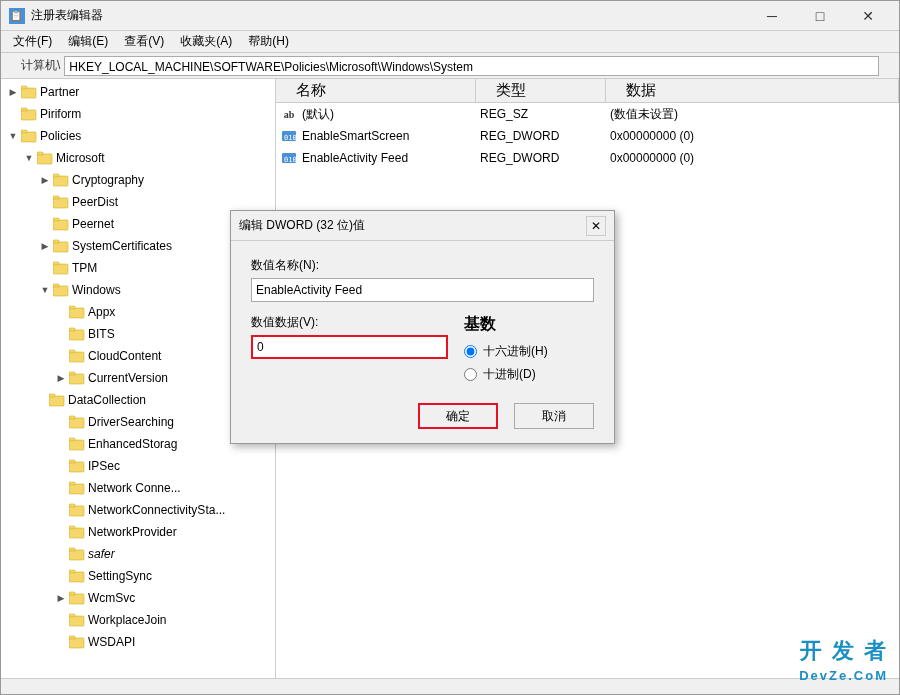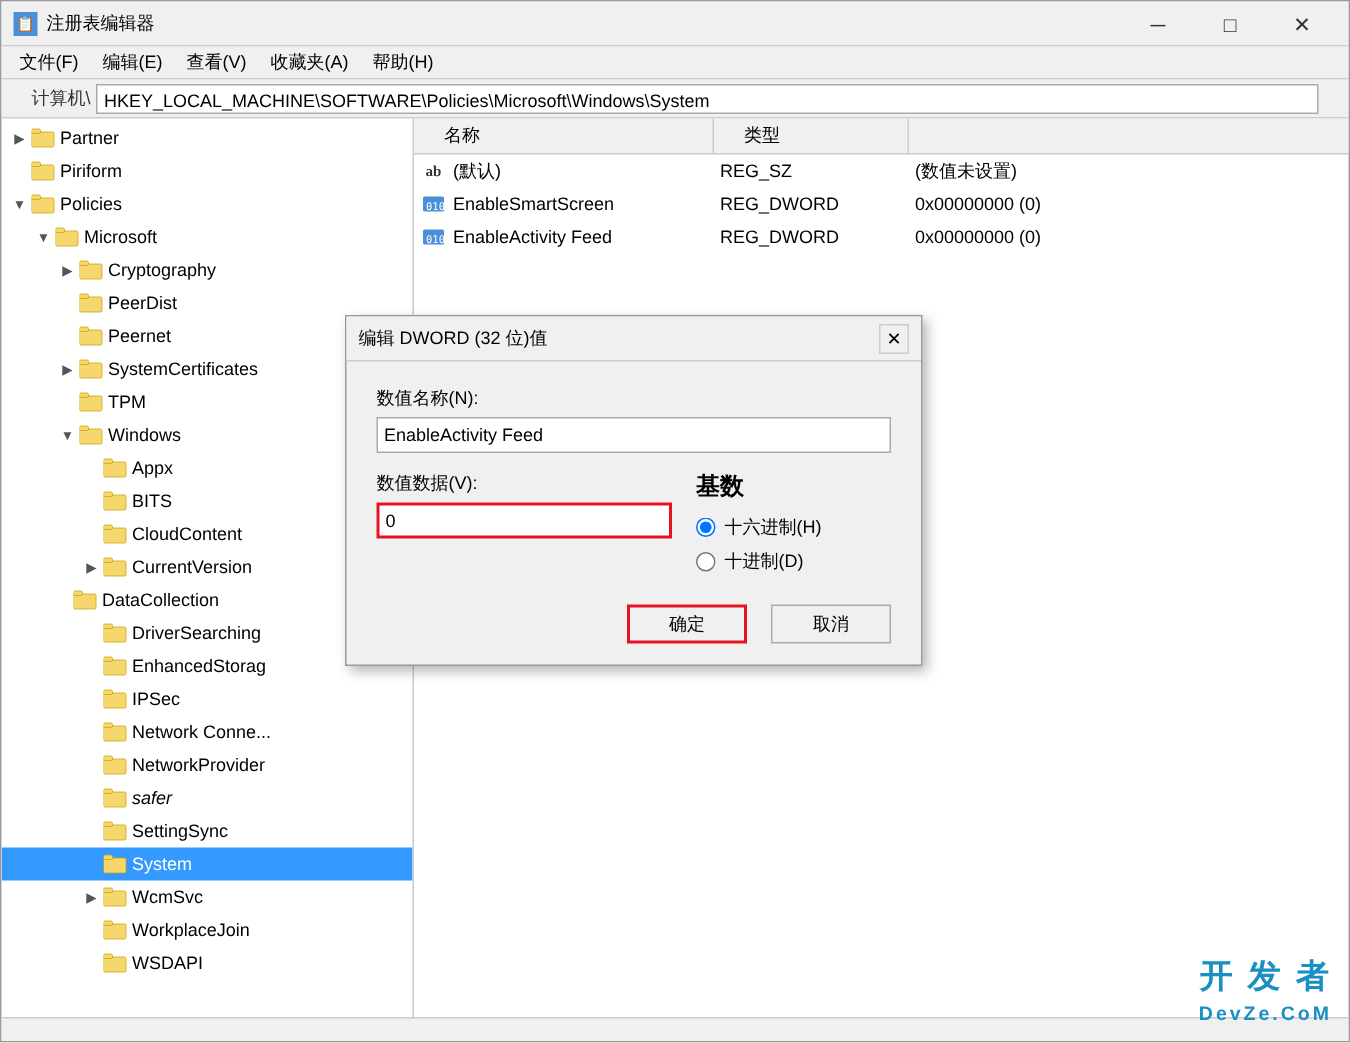--- a/index.html
+++ b/index.html
@@ -127,21 +127,21 @@
     }
     .col-headers {
       display: flex;
       background: #f0f0f0;
       border-bottom: 1px solid #ccc;
       height: 24px;
       align-items: center;
     }
     .col-header {
       padding: 0 20px;
-      font-size: 12px;
+      font-size: 15px;
       border-right: 1px solid #ccc;
       height: 100%;
       display: flex;
       align-items: center;
       cursor: pointer;
       user-select: none;
     }
     .col-name { width: 200px; }
     .col-type { width: 130px; }
     .col-data { flex: 1; }
@@ -584,20 +584,30 @@
             <span class="tree-label">Network Conne...</span>
           </div>
           <div class="tree-item" style="padding-left: 52px;">
             <span class="expander placeholder" style="visibility: hidden;">▶</span>
             <span class="folder-icon">
               <svg viewBox="0 0 16 14" xmlns="http://www.w3.org/2000/svg">
     <rect x="0" y="3" width="15" height="10" rx="1" fill="#f5d76e" stroke="#c8a400" stroke-width="0.5"></rect>
     <rect x="0" y="1" width="6" height="3" rx="1" fill="#f5d76e" stroke="#c8a400" stroke-width="0.5"></rect>
   </svg>
             </span>
+            <span class="tree-label">NetworkConnectivitySta...</span>
+          </div>
+          <div class="tree-item" style="padding-left: 52px;">
+            <span class="expander placeholder" style="visibility: hidden;">▶</span>
+            <span class="folder-icon">
+              <svg viewBox="0 0 16 14" xmlns="http://www.w3.org/2000/svg">
+    <rect x="0" y="3" width="15" height="10" rx="1" fill="#f5d76e" stroke="#c8a400" stroke-width="0.5"></rect>
+    <rect x="0" y="1" width="6" height="3" rx="1" fill="#f5d76e" stroke="#c8a400" stroke-width="0.5"></rect>
+  </svg>
+            </span>
             <span class="tree-label">NetworkProvider</span>
           </div>
           <div class="tree-item" style="padding-left: 52px; font-style: italic;">
             <span class="expander placeholder" style="visibility: hidden;">▶</span>
             <span class="folder-icon">
               <svg viewBox="0 0 16 14" xmlns="http://www.w3.org/2000/svg">
     <rect x="0" y="3" width="15" height="10" rx="1" fill="#f5d76e" stroke="#c8a400" stroke-width="0.5"></rect>
     <rect x="0" y="1" width="6" height="3" rx="1" fill="#f5d76e" stroke="#c8a400" stroke-width="0.5"></rect>
   </svg>
             </span>
@@ -605,30 +615,20 @@
           </div>
           <div class="tree-item" style="padding-left: 52px;">
             <span class="expander placeholder" style="visibility: hidden;">▶</span>
             <span class="folder-icon">
               <svg viewBox="0 0 16 14" xmlns="http://www.w3.org/2000/svg">
     <rect x="0" y="3" width="15" height="10" rx="1" fill="#f5d76e" stroke="#c8a400" stroke-width="0.5"></rect>
     <rect x="0" y="1" width="6" height="3" rx="1" fill="#f5d76e" stroke="#c8a400" stroke-width="0.5"></rect>
   </svg>
             </span>
             <span class="tree-label">SettingSync</span>
-          </div>
-          <div class="tree-item selected" style="padding-left: 52px;">
-            <span class="expander placeholder" style="visibility: hidden;">▶</span>
-            <span class="folder-icon">
-              <svg viewBox="0 0 16 14" xmlns="http://www.w3.org/2000/svg">
-    <rect x="0" y="3" width="15" height="10" rx="1" fill="#f5d76e" stroke="#c8a400" stroke-width="0.5"></rect>
-    <rect x="0" y="1" width="6" height="3" rx="1" fill="#f5d76e" stroke="#c8a400" stroke-width="0.5"></rect>
-  </svg>
-            </span>
-            <span class="tree-label">System</span>
           </div>
           <div class="tree-item" style="padding-left: 52px;">
             <span class="expander">▶</span>
             <span class="folder-icon">
               <svg viewBox="0 0 16 14" xmlns="http://www.w3.org/2000/svg">
     <rect x="0" y="3" width="15" height="10" rx="1" fill="#f5d76e" stroke="#c8a400" stroke-width="0.5"></rect>
     <rect x="0" y="1" width="6" height="3" rx="1" fill="#f5d76e" stroke="#c8a400" stroke-width="0.5"></rect>
   </svg>
             </span>
             <span class="tree-label">WcmSvc</span>
@@ -655,20 +655,21 @@
           </div>
           <div class="tree-item" style="padding-left: 20px;"></div>
         </div>
     </div>
 
     <div class="right-panel">
 
       <div class="col-headers">
         <div class="col-header col-name">名称</div>
         <div class="col-header col-type">类型</div>
+        <div class="col-header col-data">数据</div>
       </div>
 
       <div class="reg-entries">
         <div id="reg-rows-container">
             <div class="reg-row">
               <span class="reg-icon">
                 <span style="font-size:10px;font-weight:bold;color:#333;font-family:serif;">ab</span>
               </span>
               <span class="reg-cell reg-cell-name">(默认)</span>
               <span class="reg-cell reg-cell-type">REG_SZ</span>

